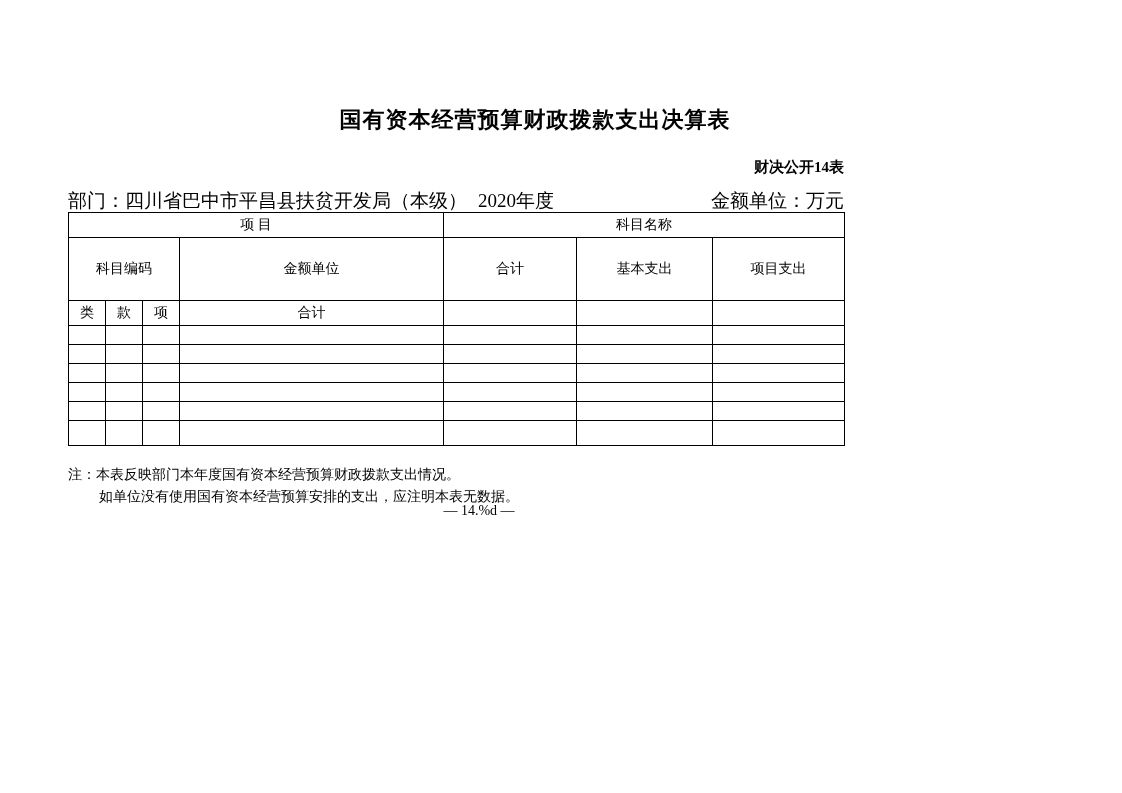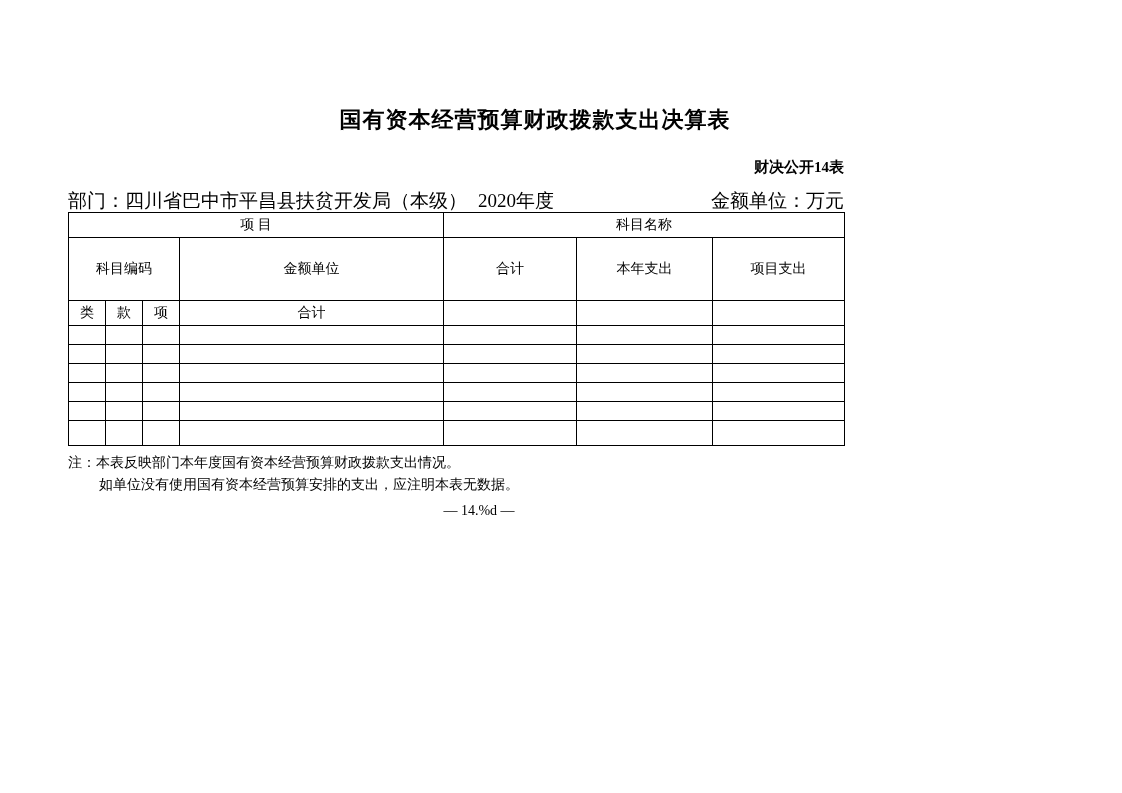--- a/index.html
+++ b/index.html
@@ -90,21 +90,21 @@
   .r-body td { height: 18px; }
   .r-body-last td { height: 24px; }
 
   .notes {
     position: absolute;
     left: 68px;
     top: 452px;
     font-size: 14px;
     line-height: 22px;
   }
-  .notes .line1 { white-space: nowrap; }
+  .notes .line1 { white-space: nowrap; margin-top: 12px; }
   .notes .line2 { white-space: nowrap; padding-left: 31px; font-family: Liberation Serif, serif; }
 
   .pagefoot {
     position: absolute;
     top: 503px;
     left: 0;
     width: 958px;
     text-align: center;
     font-size: 14px;
   }
@@ -136,21 +136,21 @@
     </colgroup>
     <tbody>
       <tr class="r-head1">
         <td colspan="4">项        目</td>
         <td colspan="3">科目名称</td>
       </tr>
       <tr class="r-head2">
         <td colspan="3">科目编码</td>
         <td>金额单位</td>
         <td>合计</td>
-        <td>本年支出</td>
+        <td>基本支出</td>
         <td>项目支出</td>
       </tr>
       <tr class="r-head3">
         <td>类</td>
         <td>款</td>
         <td>项</td>
         <td>合计</td>
         <td></td>
         <td></td>
         <td></td>

